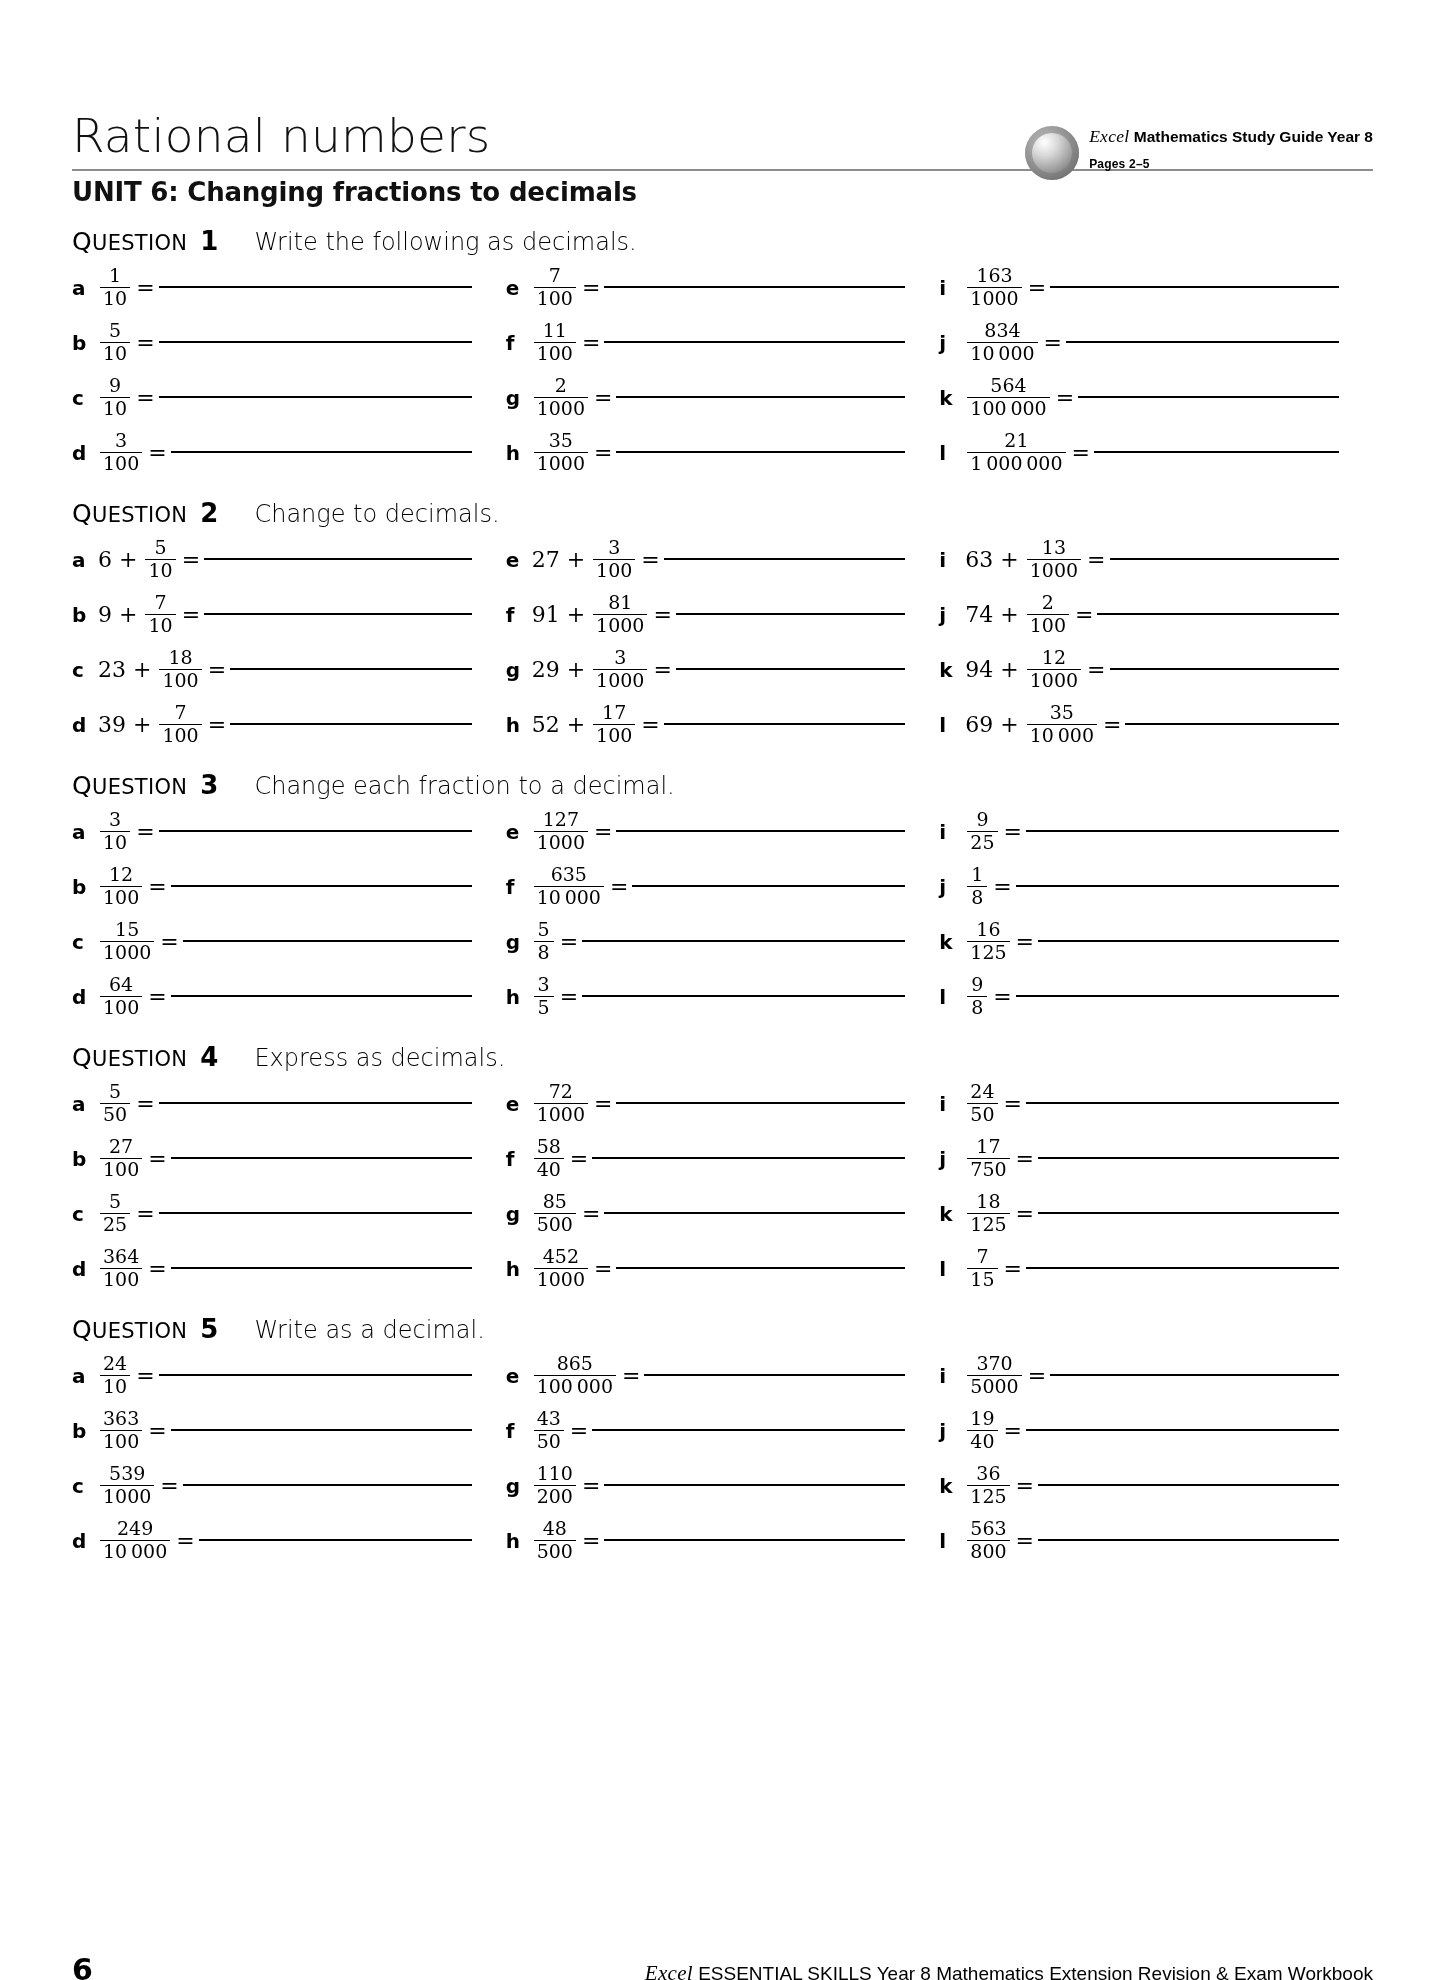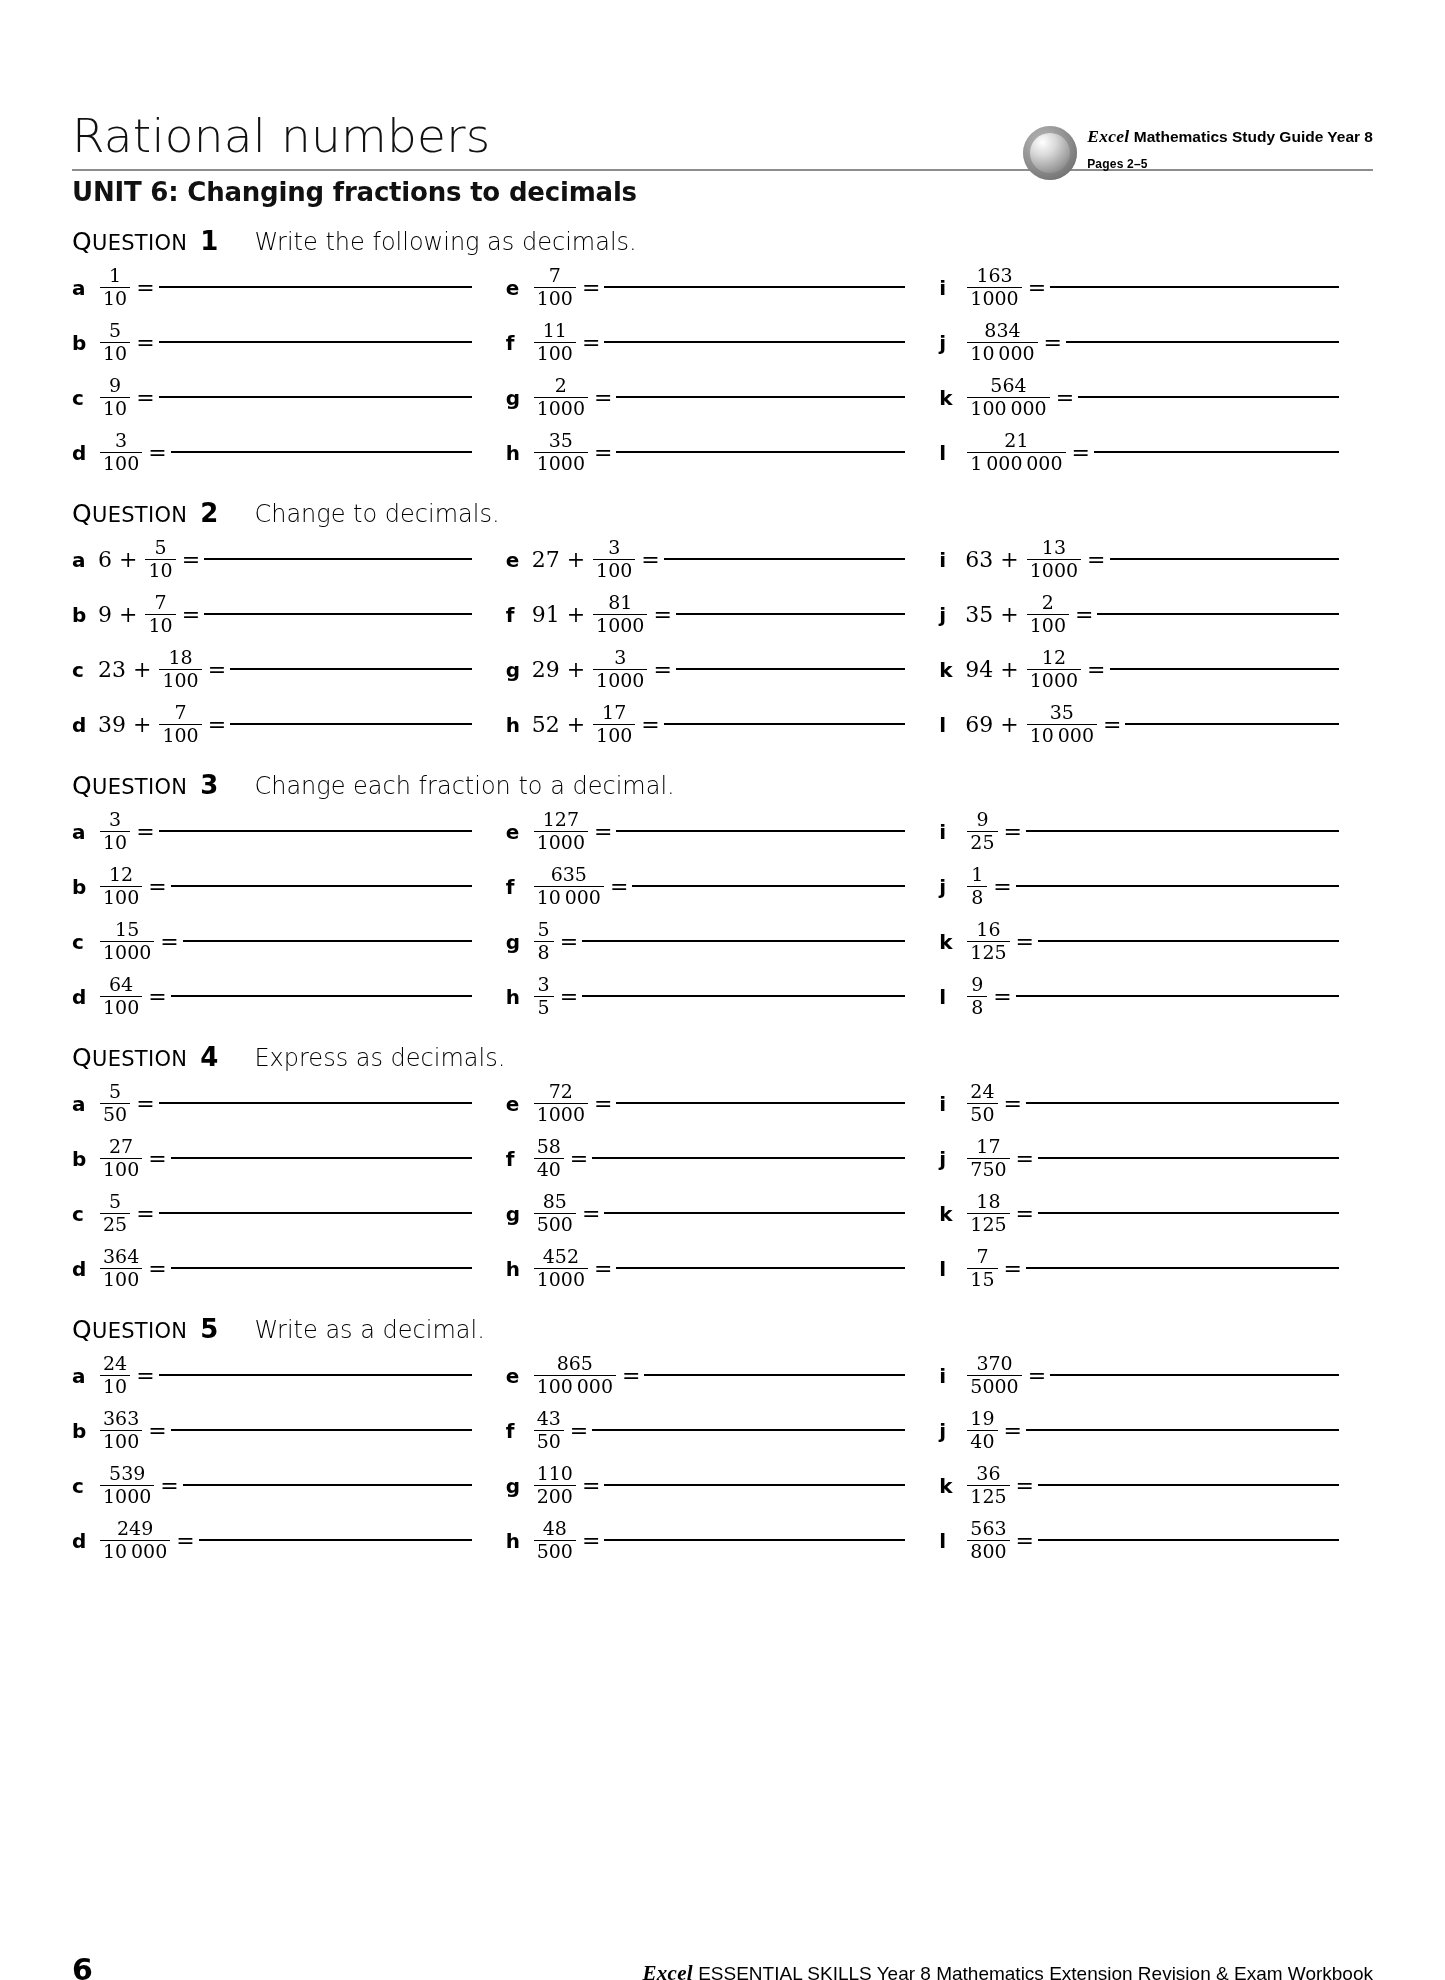--- a/index.html
+++ b/index.html
@@ -78,21 +78,21 @@
   }
   .brand-row1 {
     font-size: 15.5px;
     font-weight: bold;
     white-space: nowrap;
     line-height: 1.25;
   }
   .excel-word {
     font-family: "Liberation Serif", serif;
     font-style: italic;
-    font-weight: bold;
+    font-weight: normal;
     font-size: 17.5px;
     letter-spacing: 0.3px;
   }
   .brand-sub {
     font-size: 12px;
     font-weight: bold;
     margin-top: 9px;
     letter-spacing: 0.2px;
   }
 
@@ -422,21 +422,21 @@
             <span class="frac">
               <span class="num">81</span>
               <span class="bar"></span>
               <span class="den">1000</span>
             </span>
             <span class="eq">=</span>
             <span class="blank"></span>
           </div>
           <div class="item">
             <span class="letter">j</span>
-            <span class="whole">35 +</span>
+            <span class="whole">74 +</span>
             <span class="frac">
               <span class="num">2</span>
               <span class="bar"></span>
               <span class="den">100</span>
             </span>
             <span class="eq">=</span>
             <span class="blank"></span>
           </div>
           <div class="item">
             <span class="letter">c</span>

